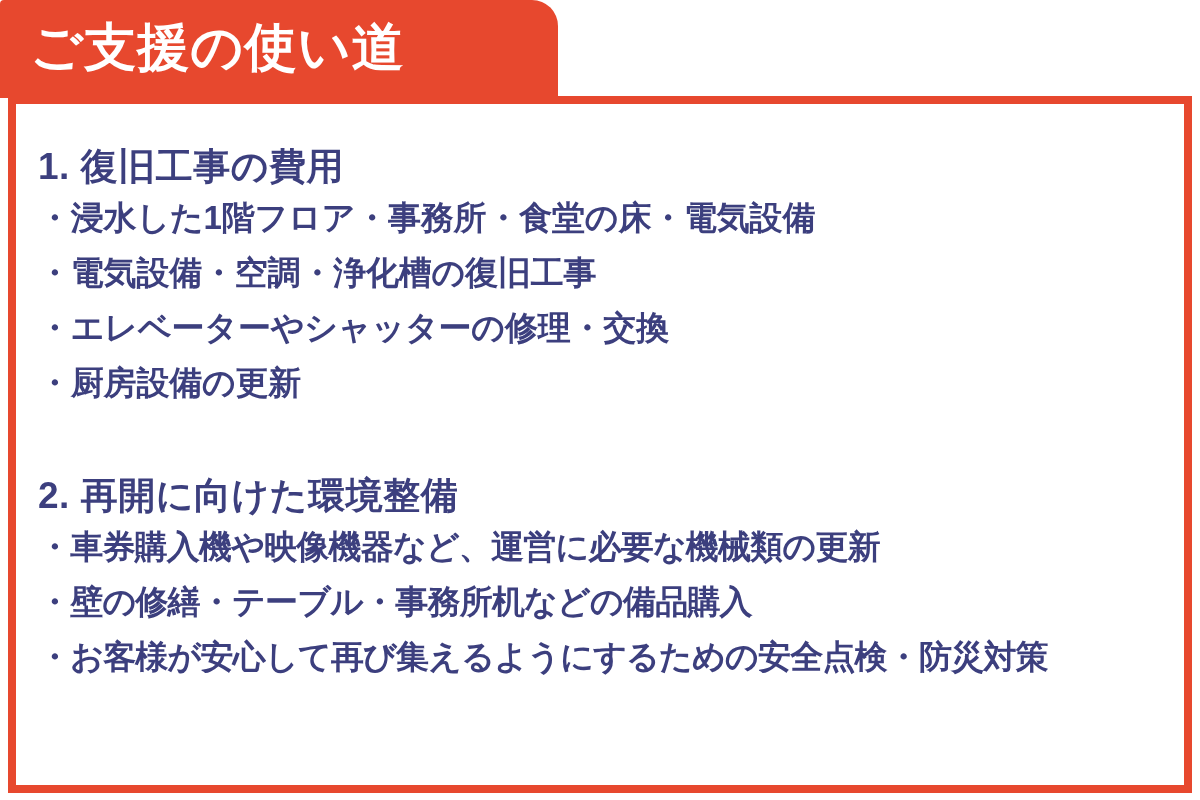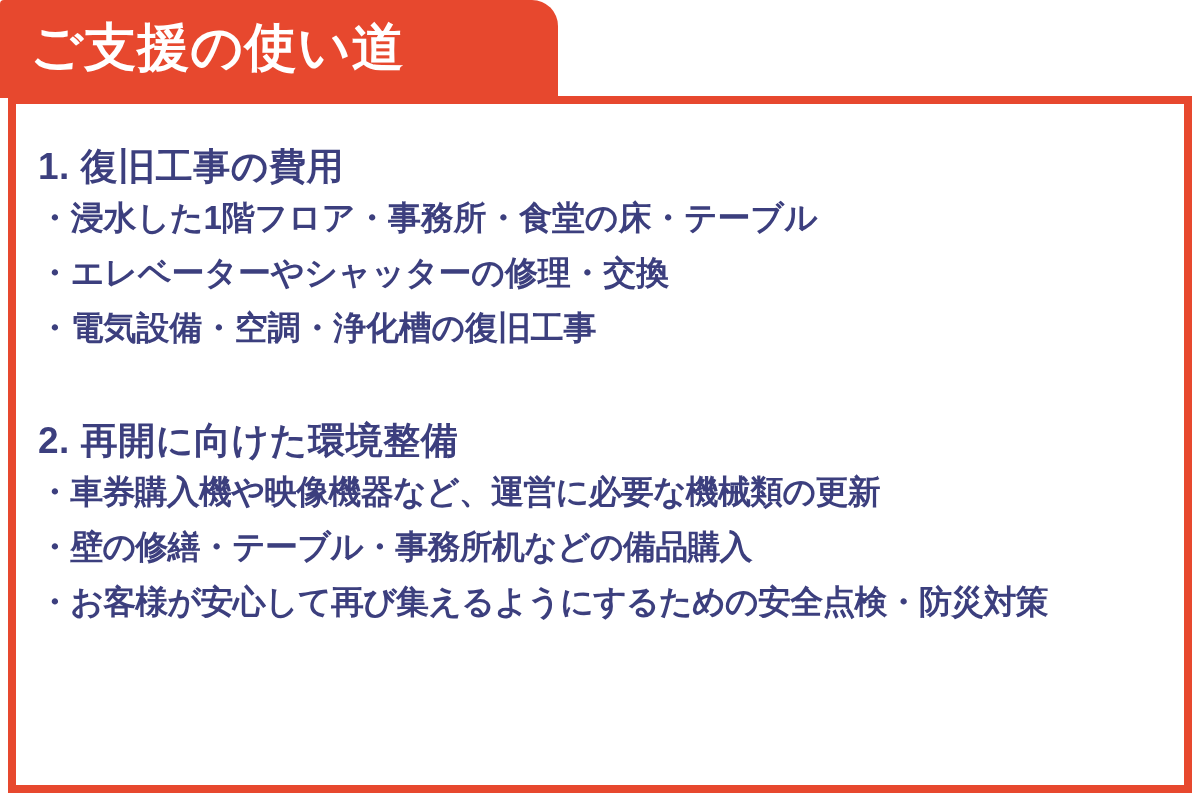--- a/index.html
+++ b/index.html
@@ -136,23 +136,24 @@
   <div id="header-tab">
     <div id="header-title">ご支援の使い道</div>
   </div>
   <div id="frame-tab-mask"></div>
 
   <div id="content">
 
     <div class="section" id="section-1">
       <h2 class="section-heading">1. 復旧工事の費用</h2>
       <ul class="bullet-list">
-        <li>・浸水した1階フロア・事務所・食堂の床・テーブル</li>
+        <li>・浸水した1階フロア・事務所・食堂の床・電気設備</li>
+        <li>・電気設備・空調・浄化槽の復旧工事</li>
         <li>・エレベーターやシャッターの修理・交換</li>
-        <li>・電気設備・空調・浄化槽の復旧工事</li>
+        <li>・厨房設備の更新</li>
       </ul>
     </div>
 
     <div class="section" id="section-2">
       <h2 class="section-heading">2. 再開に向けた環境整備</h2>
       <ul class="bullet-list">
         <li>・車券購入機や映像機器など、運営に必要な機械類の更新</li>
         <li>・壁の修繕・テーブル・事務所机などの備品購入</li>
         <li>・お客様が安心して再び集えるようにするための安全点検・防災対策</li>
       </ul>

